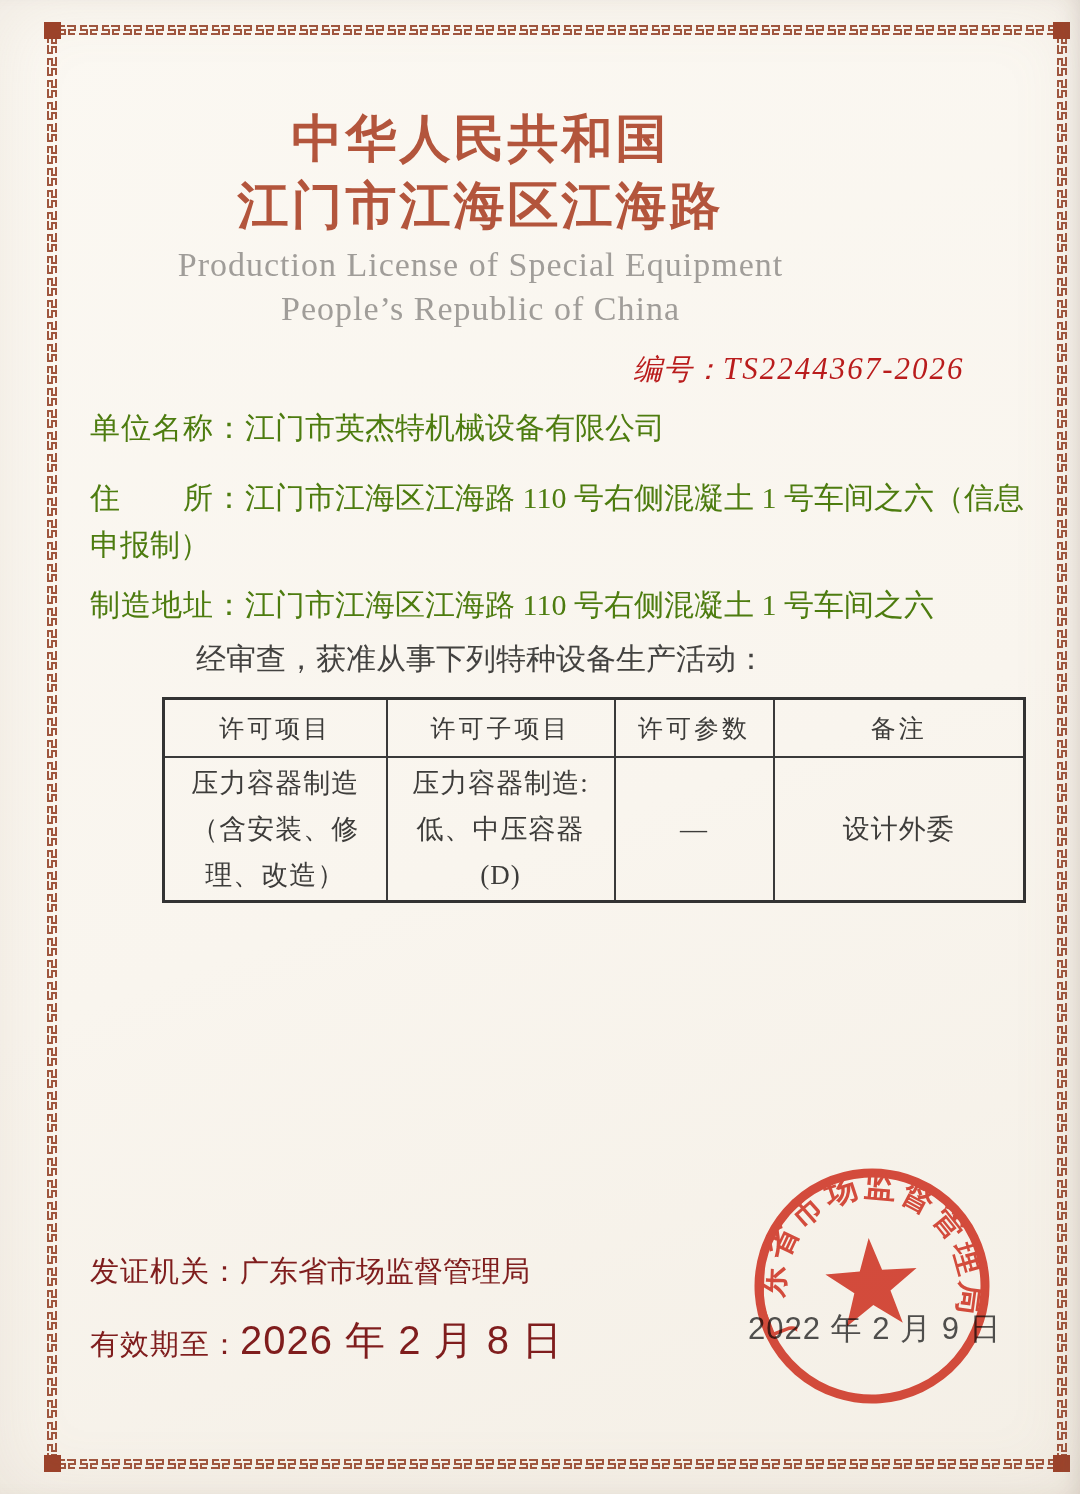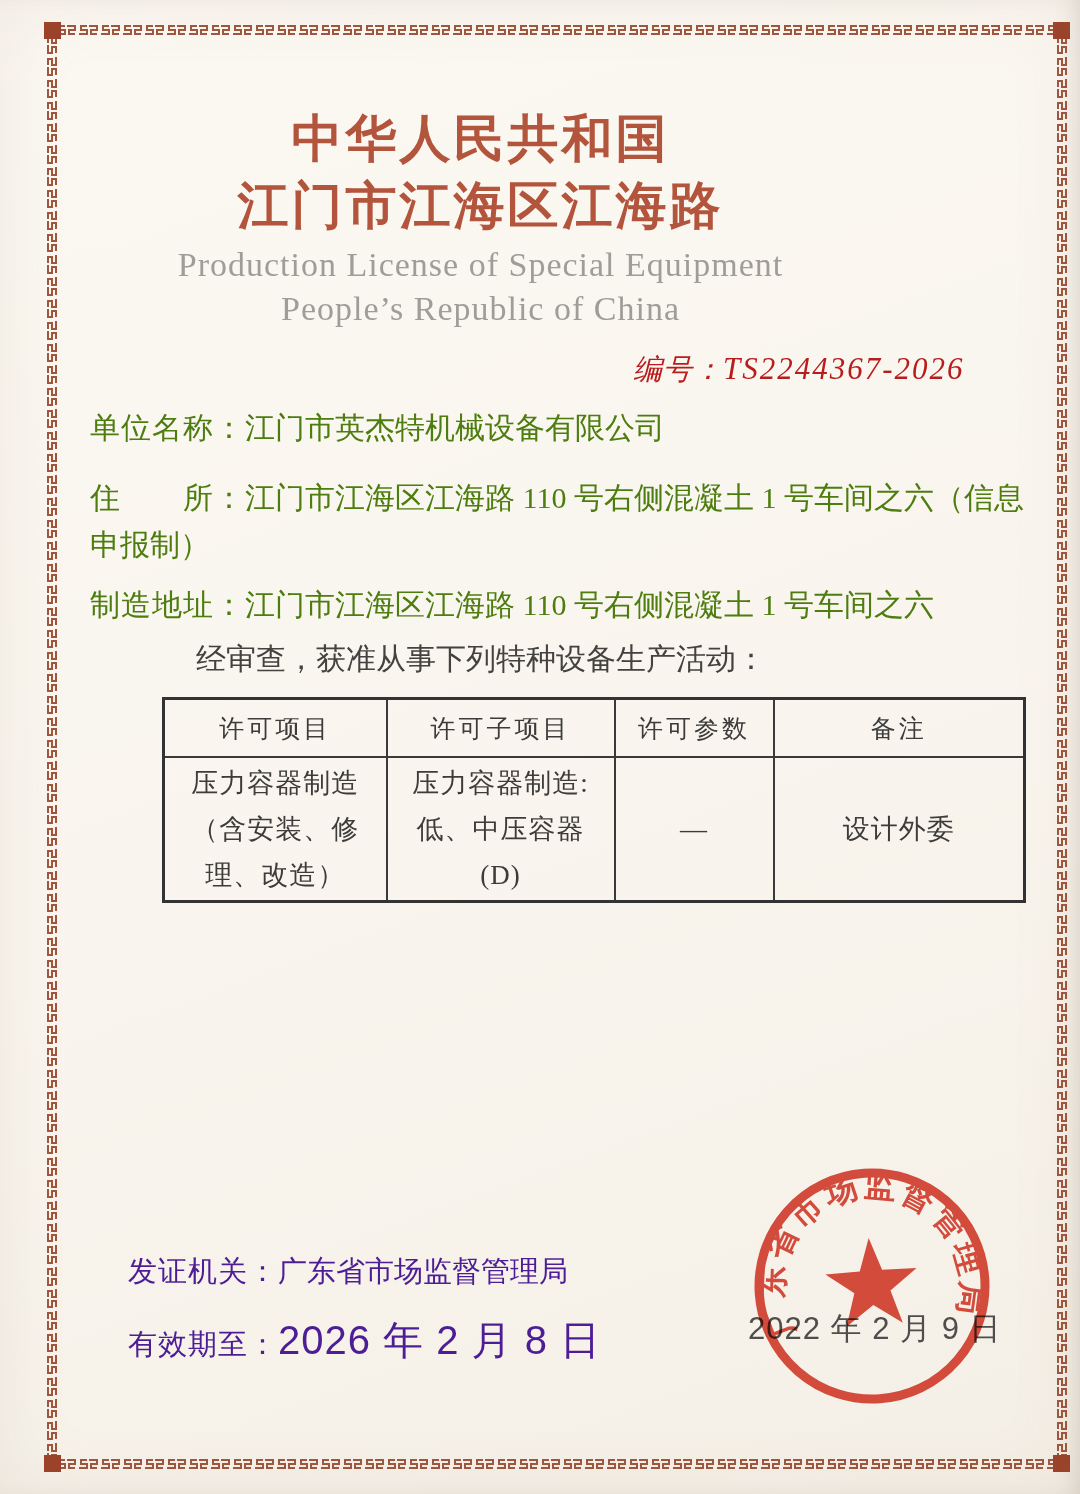--- a/index.html
+++ b/index.html
@@ -40,21 +40,21 @@
 
   table.permit{position:absolute;top:697px;left:130px;width:861px;border-collapse:collapse;
     table-layout:fixed;margin-left:32px;}
   table.permit th,table.permit td{border:2px solid #3a3a3a;text-align:center;vertical-align:middle;
     font-weight:normal;color:#3d3c3a;padding:2px 10px;}
   table.permit{border:3px solid #333;}
   table.permit th{height:52px;font-size:25px;letter-spacing:3px;}
   table.permit td{height:131px;font-size:27px;line-height:46px;letter-spacing:1px;}
   .col1{width:223px}.col2{width:228px}.col3{width:159px}.col4{width:251px}
 
-  .footer-line{font-size:29px;color:#4c1d95;margin-left:38px;}
+  .footer-line{font-size:29px;color:#7f1d1d;}
   .authority{top:1252px;left:90px;}
   .validity{top:1313px;left:90px;}
   .num-sans{font-family:"Liberation Sans",sans-serif;font-size:40px;letter-spacing:1px;}
   .issue-date{top:1308px;left:748px;font-size:29px;color:#4f4e4c;z-index:3;}
   .issue-date .num-sans{font-size:31px;}
 
   .stamp{position:absolute;left:740px;top:1154px;z-index:4;pointer-events:none;
     opacity:.92;mix-blend-mode:multiply;transform:rotate(-4deg);}
 </style>
 </head>

